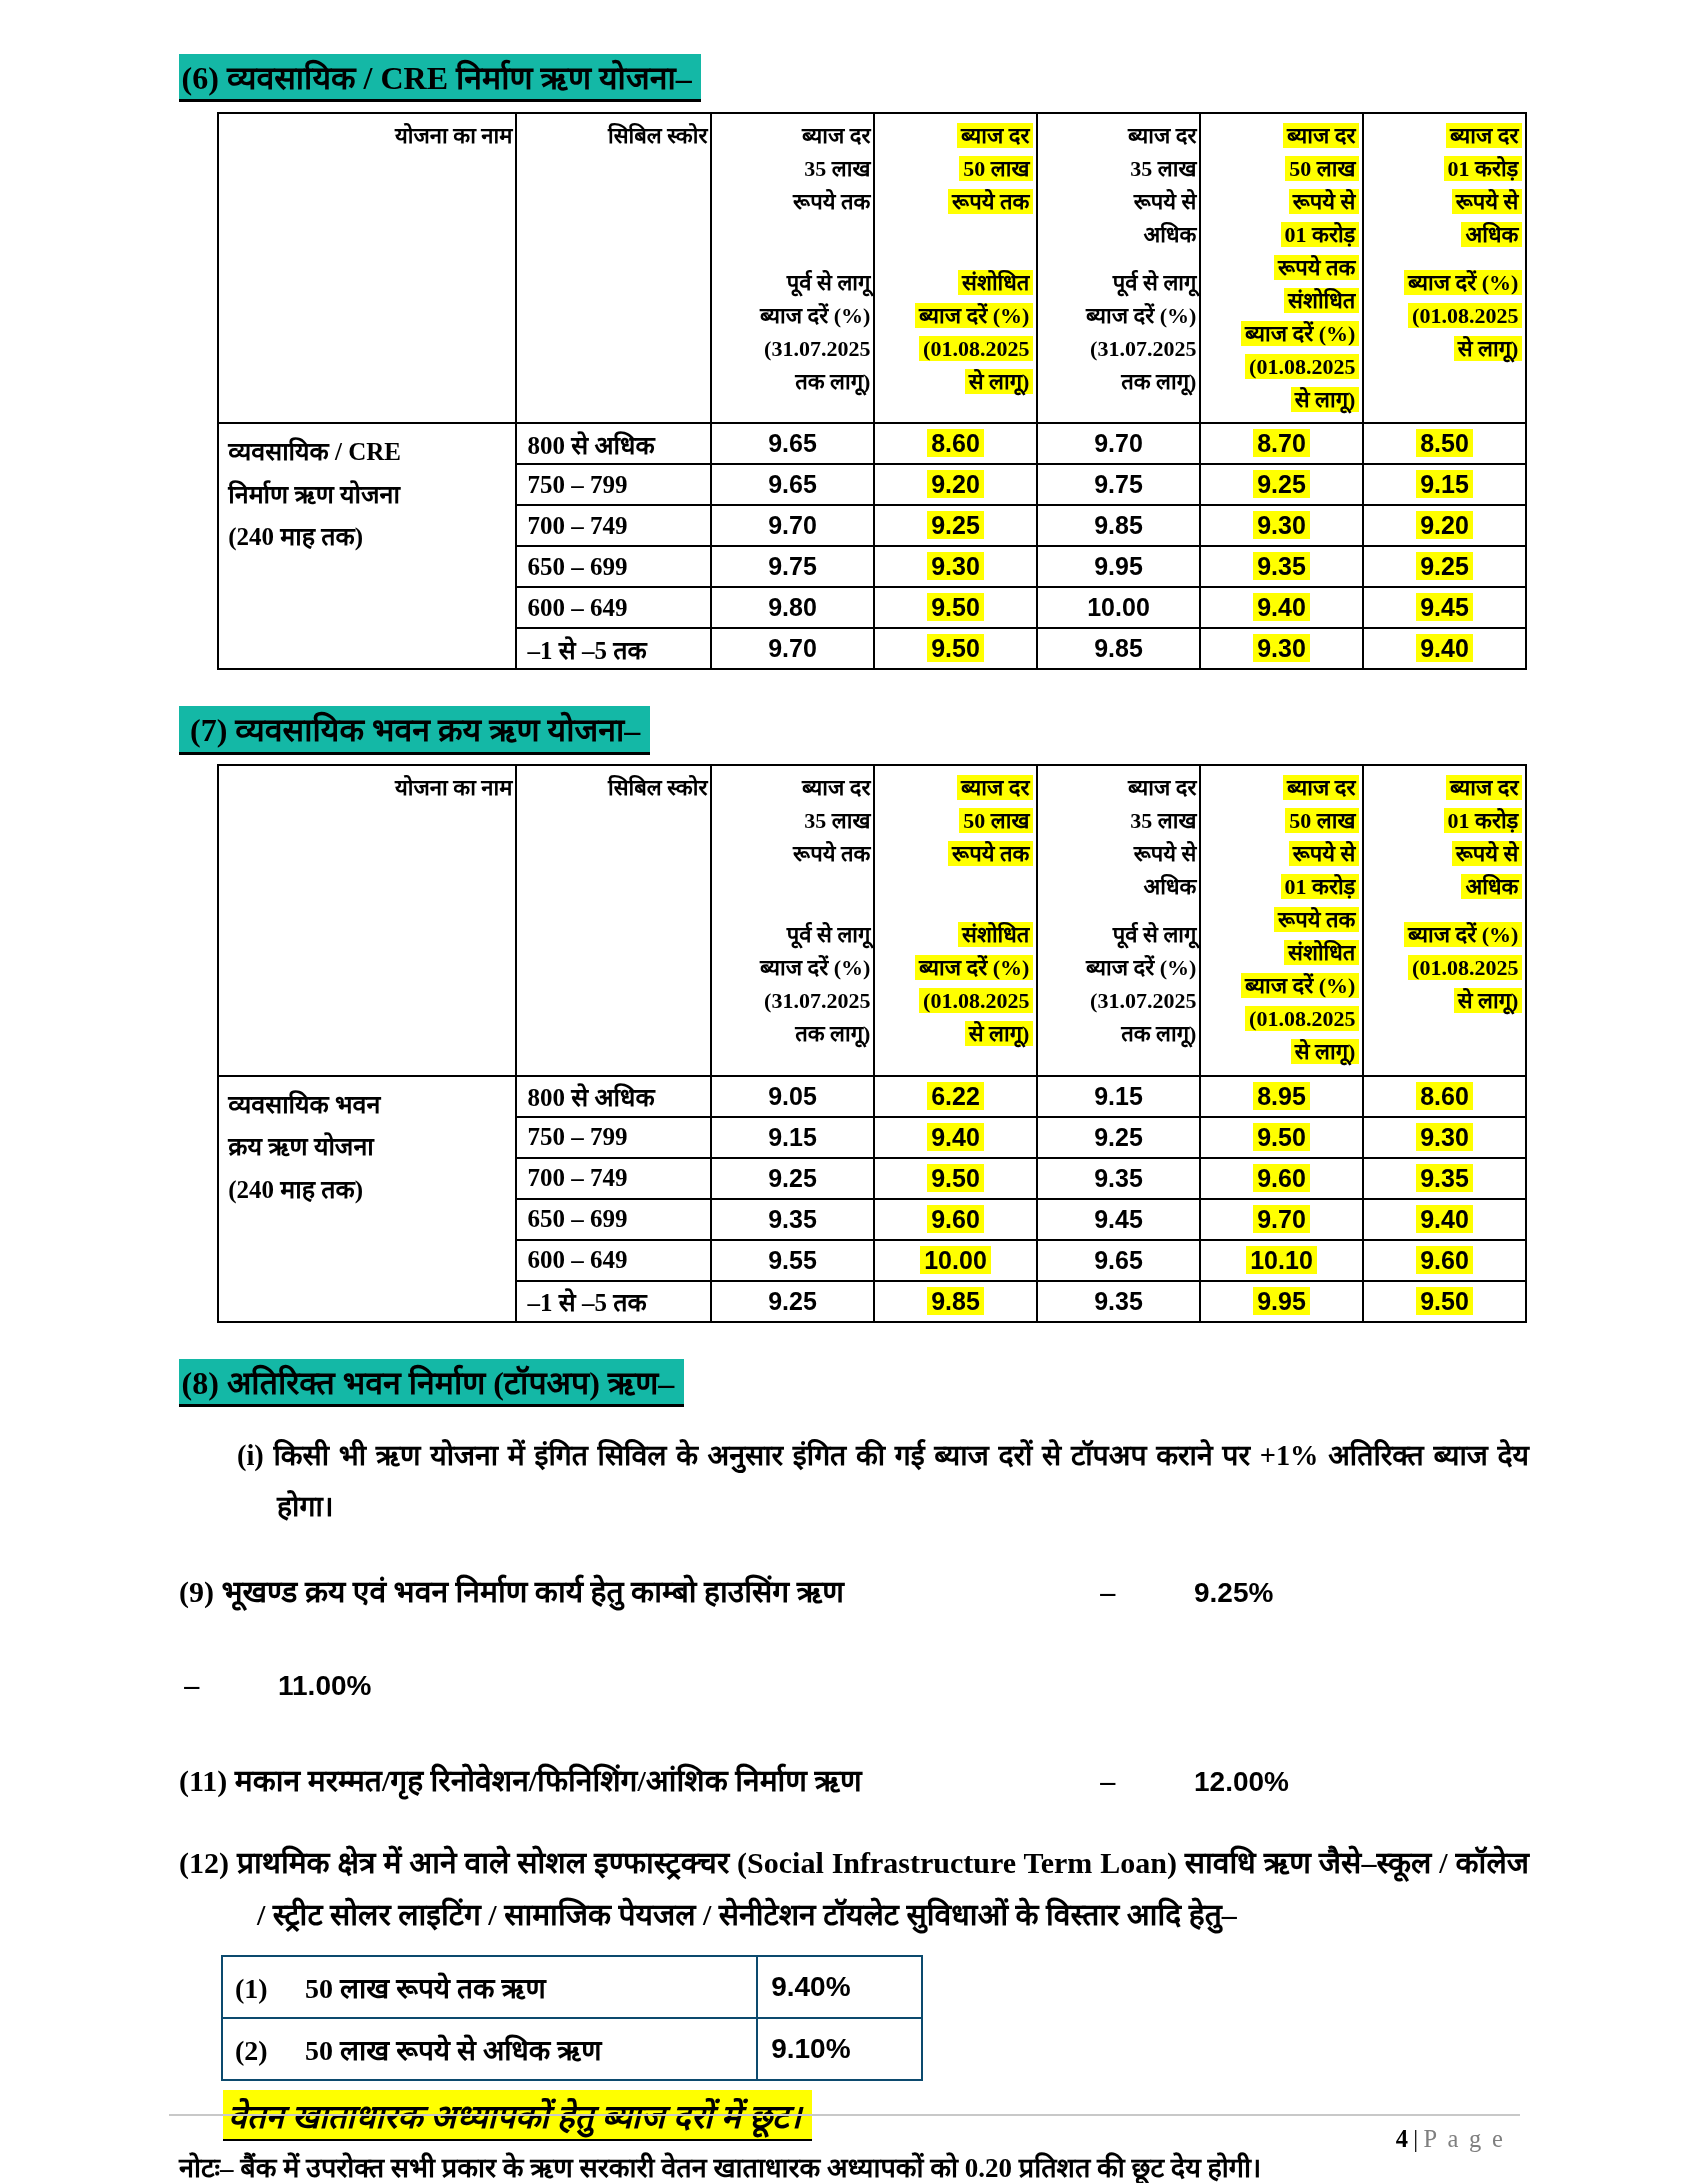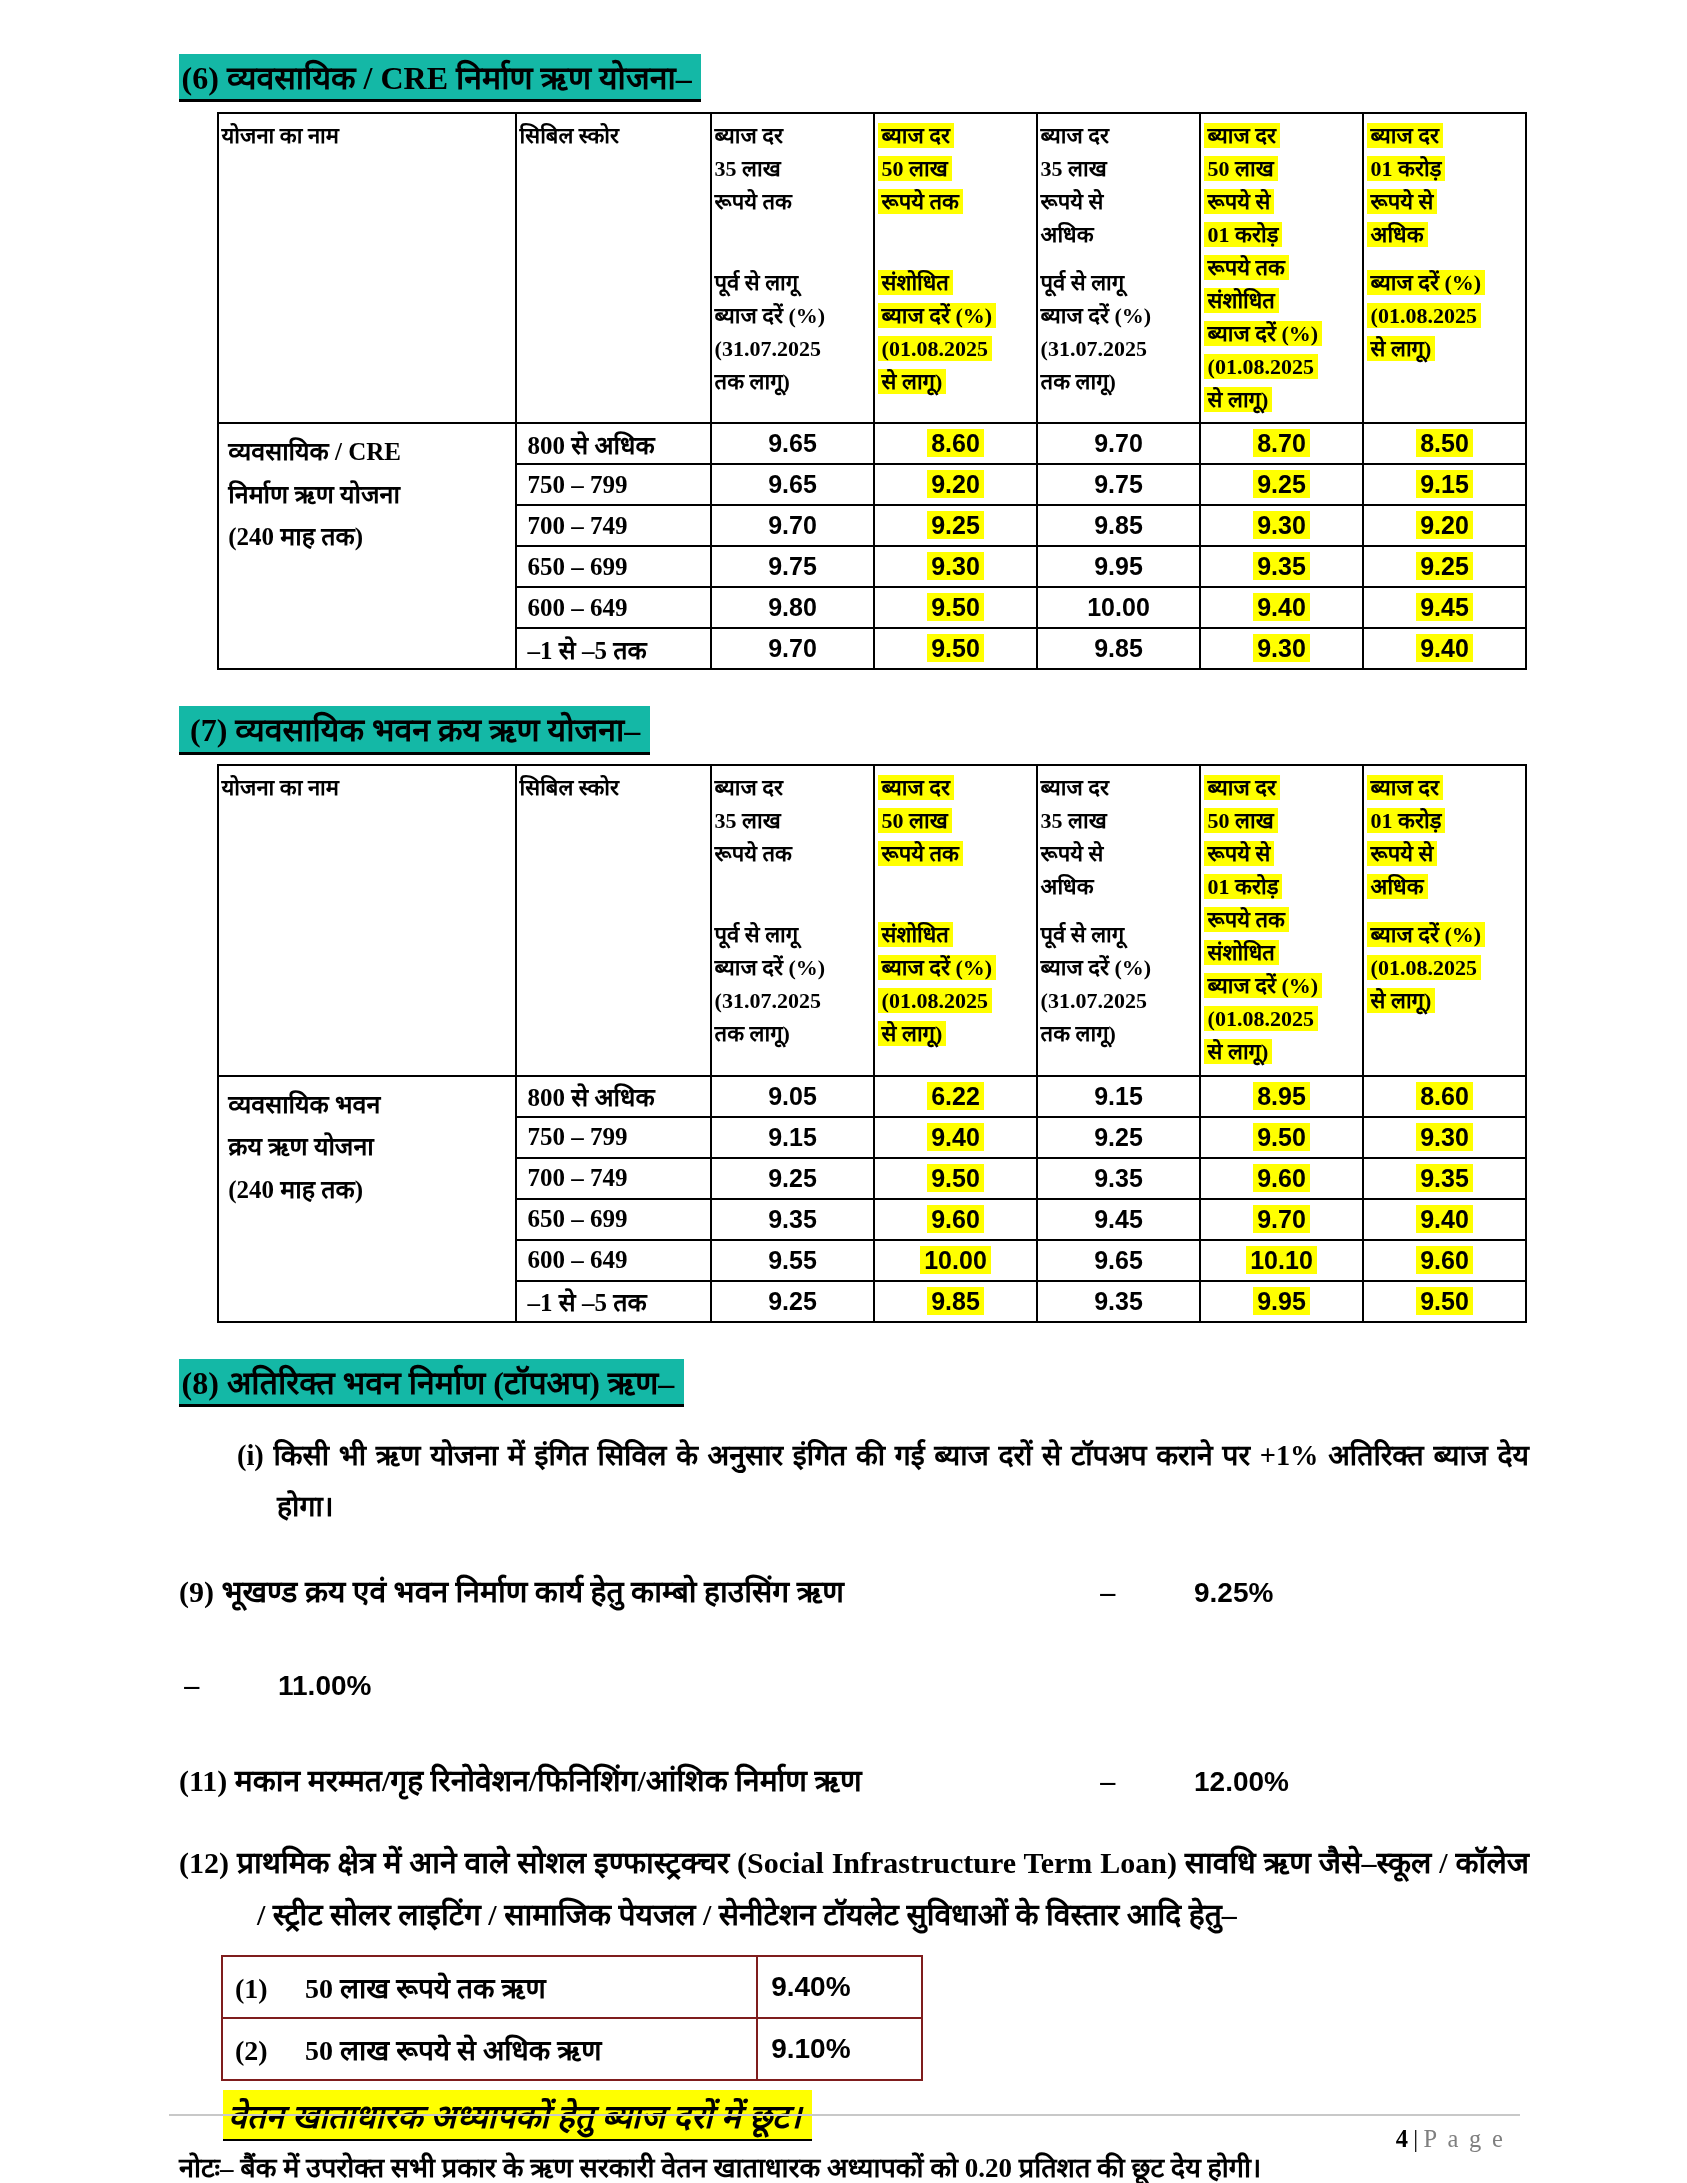--- a/index.html
+++ b/index.html
@@ -22,21 +22,21 @@
   .h8 { margin-top:36px; }
 
   table.rate-table {
     border-collapse:collapse; table-layout:fixed;
     width:1309px; margin-left:38px; margin-top:9.3px;
     background:#fff;
   }
   .rate-table th, .rate-table td { border:2px solid #000; }
   .c-plan { width:298px; } .c-cibil { width:195px; } .c-r { width:163px; }
   .rate-table th {
-    vertical-align:top; text-align:left;
+    vertical-align:top; text-align:right;
     font-size:22px; line-height:1.5; padding:5.3px 2.6px 6.6px 2.6px;
   }
   .h-top { min-height:147px; }
   .h-bot { }
   .pre { white-space:pre-line; }
   .hl { background:#ffff00; padding:0 4px; -webkit-box-decoration-break:clone; box-decoration-break:clone; }
   .rate-table td { height:41px; font-size:25px; }
   .cibil { text-align:left; padding-left:10.6px; }
   .numcell { text-align:center; font-family:"Liberation Sans","DejaVu Sans",sans-serif; }
   .plan {
@@ -58,21 +58,21 @@
 
   .sec12 {
     margin-top:37px; padding-left:78px; text-indent:-78px;
     font-size:30px; line-height:1.72; text-align:justify; width:1350px;
   }
 
   table.sub-table {
     border-collapse:collapse; table-layout:fixed;
     width:700px; margin-left:42px; margin-top:14.6px;
   }
-  .sub-table td { border:2px solid #7f1d1d; height:62px; vertical-align:middle; font-size:28px; }
+  .sub-table td { border:2px solid #0c4a6e; height:62px; vertical-align:middle; font-size:28px; }
   .sub-c1 { width:535px; } .sub-c2 { width:165px; }
   .sub-sno { display:inline-block; width:82px; padding-left:12px; }
   .sub-rate { padding-left:13.2px; font-family:"Liberation Sans","DejaVu Sans",sans-serif; font-size:27px; }
 
   .teacher {
     display:inline-block; margin-top:9.3px; margin-left:44px;
     font-style:italic; font-size:33px; background:#ffff00;
     padding:2.6px 10.6px 1.3px 5.3px; border-bottom:2.6px solid #000;
   }
   .note { margin-top:6.6px; font-size:27px; text-align:justify; width:1350px; }

